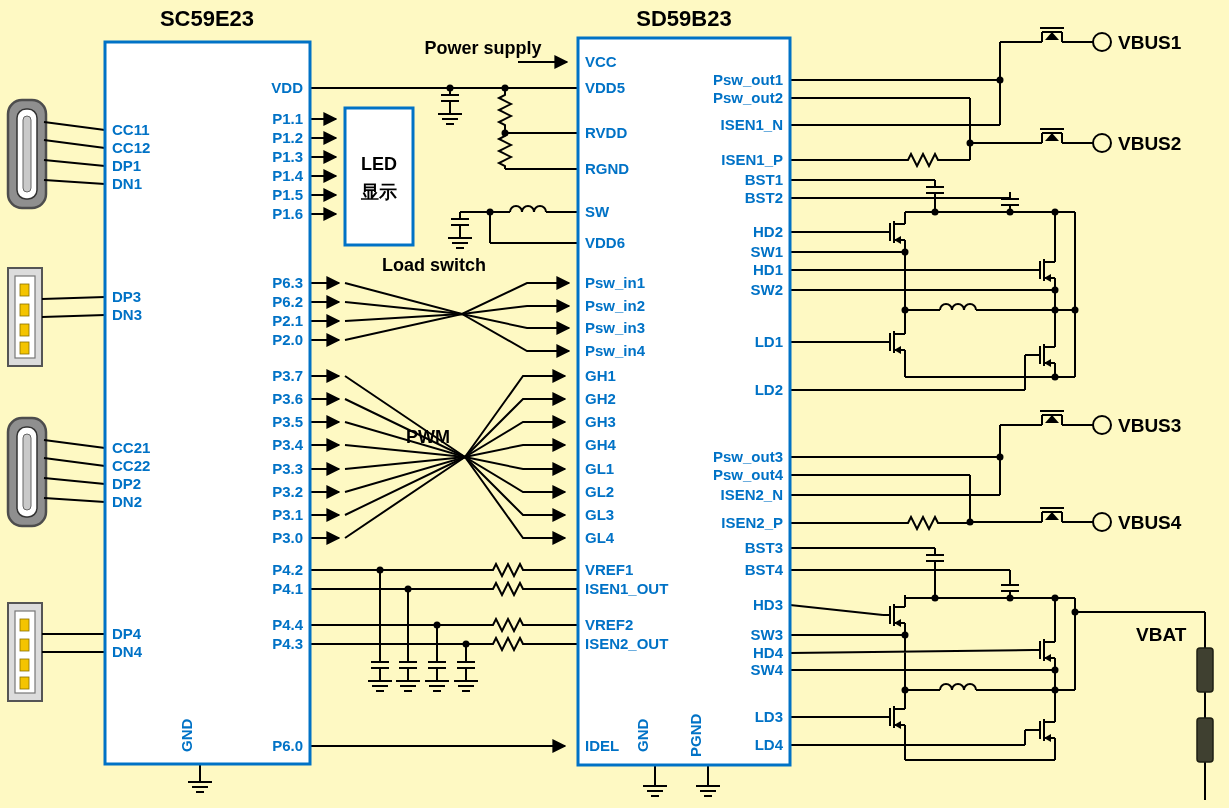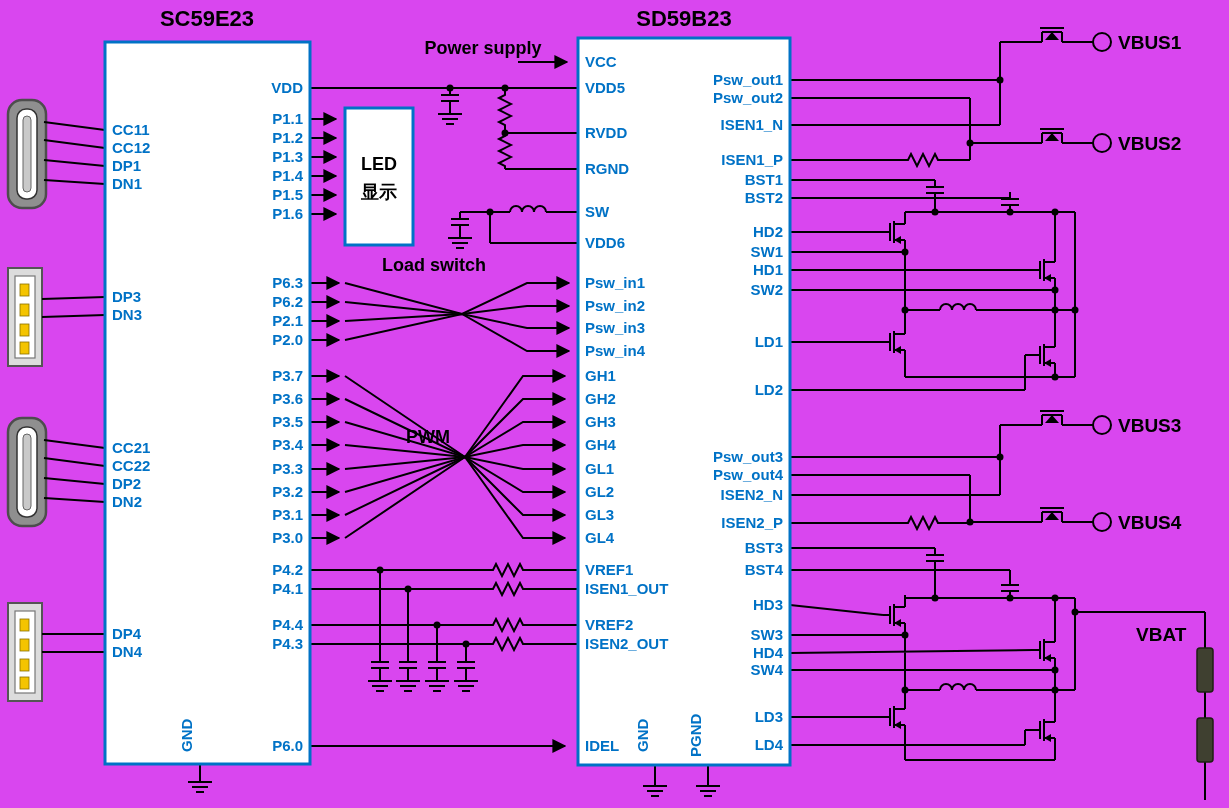--- a/index.html
+++ b/index.html
@@ -1,16 +1,16 @@
 <!DOCTYPE html>
 <html><head>
 <meta charset="utf-8">
 <style>
   html,body{margin:0;padding:0;background:#fff;}
-  .stage{width:1229px;height:808px;position:relative;background:#d946ef;overflow:hidden;}
+  .stage{width:1229px;height:808px;position:relative;background:#fef9c3;overflow:hidden;}
   svg{display:block;}
   text{font-family:"Liberation Sans","DejaVu Sans",sans-serif;}
   .pin{font-size:15px;font-weight:700;fill:#0072C6;}
   .pinL{text-anchor:start;}
   .pinR{text-anchor:end;}
   .title{font-size:22px;font-weight:700;fill:#000;text-anchor:middle;}
   .lbl{font-size:18px;font-weight:700;fill:#000;text-anchor:middle;}
   .vbus{font-size:19px;font-weight:700;fill:#000;text-anchor:start;}
   .ledtxt{font-size:18px;font-weight:700;fill:#000;text-anchor:middle;}
   .wire{stroke:#000;stroke-width:2;fill:none;}

